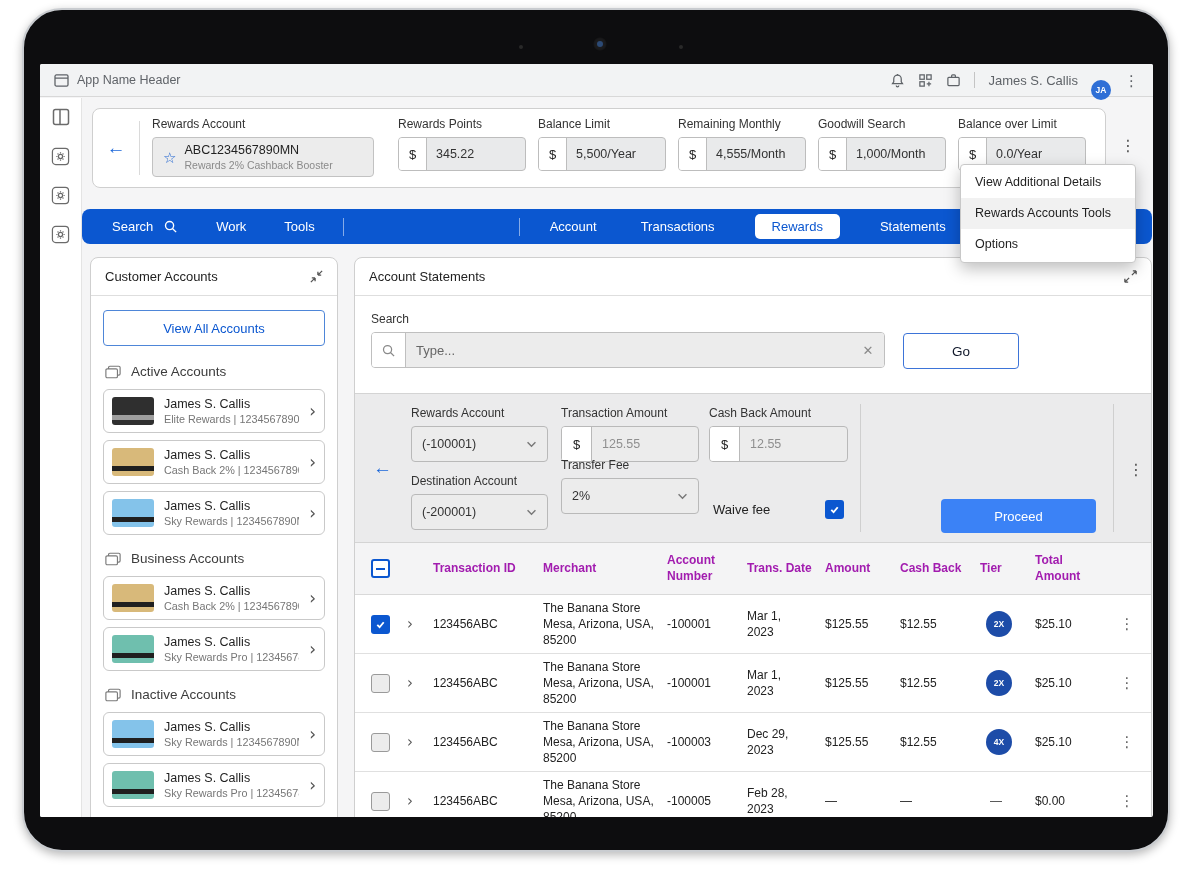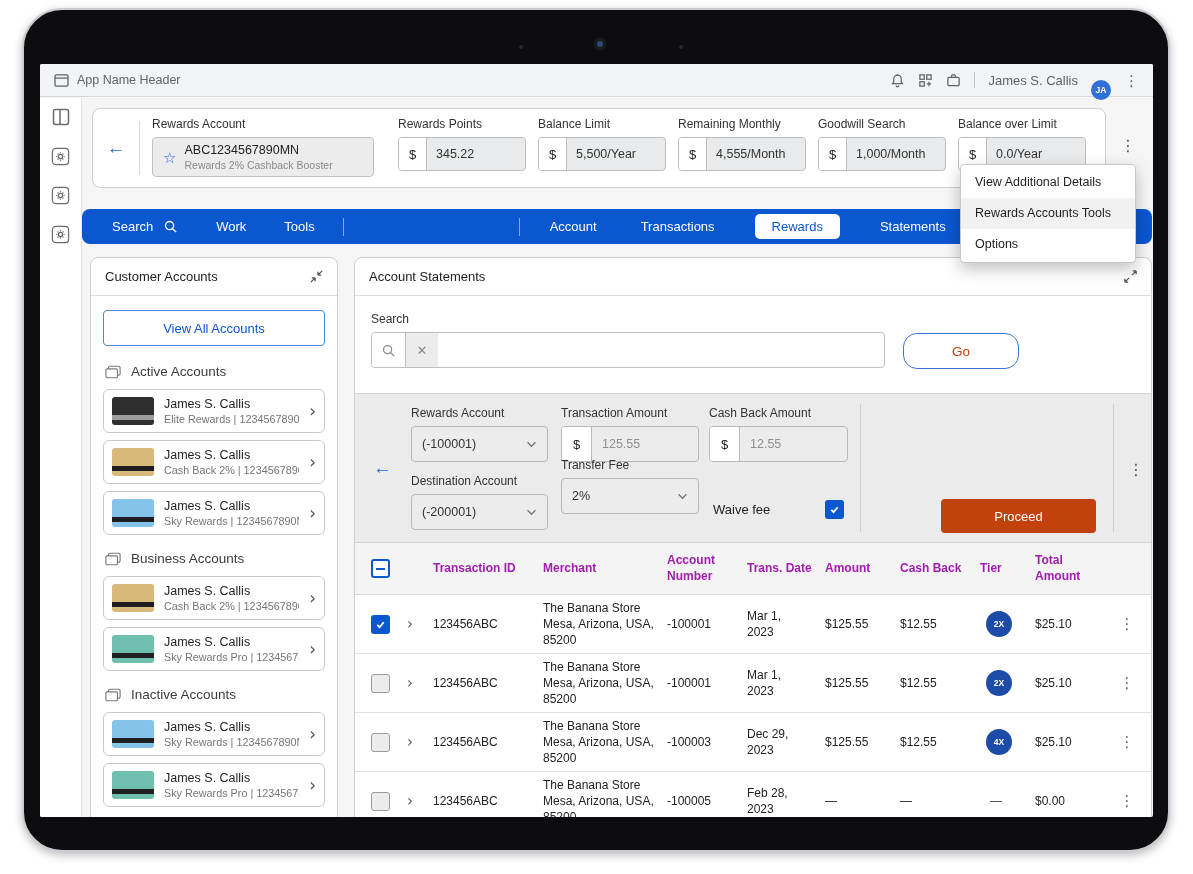--- a/index.html
+++ b/index.html
@@ -96,41 +96,41 @@
   .sr-label { font-size:12px; color:#333; margin-bottom:6px; }
   .search-block { width:514px; }
   .input-box { height:36px; display:flex; border:1px solid #bfbfbf; border-radius:4px; overflow:hidden; }
   .icon-cell { width:34px; background:#fff; border-right:1px solid #bfbfbf; display:flex; align-items:center; justify-content:center; }
   .input-box input { flex:1; background:#ececec; border:0; outline:none; padding:0 10px; font-size:13px; color:#444; font-family:inherit; }
   .input-box input::placeholder { color:#666; }
   .clear-x { width:32px; background:#ececec; display:flex; align-items:center; justify-content:center; color:#8a8a8a; font-size:13px; cursor:pointer; }
   .status-block { margin-left:28px; width:107px; }
   .select-look { height:36px; border:1px solid #bfbfbf; border-radius:4px; background:#fff; display:flex;
     align-items:center; justify-content:space-between; padding:0 10px; font-size:13px; color:#222; cursor:pointer; }
-  .go-btn { margin-left:18px; margin-top:21px; width:116px; height:36px; border:1px solid #3d74d8; border-radius:14px;
-    background:#fff; color:#c2410c; font-size:13.5px; display:flex; align-items:center; justify-content:center; cursor:pointer; }
+  .go-btn { margin-left:18px; margin-top:21px; width:116px; height:36px; border:1px solid #3d74d8; border-radius:4px;
+    background:#fff; color:#0f172a; font-size:13.5px; display:flex; align-items:center; justify-content:center; cursor:pointer; }
 
   
   .form-strip { position:relative; height:150px; background:#ebebec; border-top:1px solid #d4d4d4; border-bottom:1px solid #d4d4d4; }
   .fs-back { position:absolute; left:18px; top:63px; }
   .ff { position:absolute; }
   .ff .sel { height:36px; background:#ececec; border:1px solid #b9b9b9; border-radius:4px; display:flex;
     align-items:center; justify-content:space-between; padding:0 10px; font-size:12.5px; color:#333; cursor:pointer; }
   .money { height:36px; display:flex; border:1px solid #b9b9b9; border-radius:4px; overflow:hidden; background:#ececec; }
   .money .pre { width:30px; background:#fff; border-right:1px solid #b9b9b9; display:flex; align-items:center; justify-content:center; font-size:13px; color:#222; }
   .money .val { flex:1; line-height:34px; padding-left:10px; font-size:12.5px; color:#8f8f8f; }
   .waive-label { position:absolute; left:358px; top:108px; font-size:13px; color:#222; }
   .cbx { width:19px; height:19px; border-radius:3px; display:flex; align-items:center; justify-content:center; }
   .cbx.checked { background:#0b57d0; }
   .cbx.un { background:#ececec; border:1.5px solid #9a9a9a; }
   .cbx.ind { background:#fff; border:2px solid #0b57d0; }
   .cbx.ind::after { content:""; width:9px; height:2px; background:#0b57d0; }
   .waive-cbx { position:absolute; left:470px; top:106px; }
   .fs-div { position:absolute; top:10px; bottom:10px; width:1px; background:#cfcfcf; }
-  .proceed { position:absolute; left:586px; top:105px; width:155px; height:34px; background:#c2410c; border-radius:4px;
+  .proceed { position:absolute; left:586px; top:105px; width:155px; height:34px; background:#3b82f6; border-radius:4px;
     color:#fff; font-size:13px; display:flex; align-items:center; justify-content:center; cursor:pointer; }
   .fs-kebab { position:absolute; left:773px; top:66px; color:#555; font-size:16px; }
 
   
   .tgrid { display:grid; grid-template-columns:36px 26px 110px 124px 80px 78px 75px 80px 55px 78px 28px;
     align-items:center; padding:0 12px 0 16px; }
   .thead { height:52px; background:#f4f4f5; border-bottom:1px solid #d9d9d9; font-size:12px; font-weight:bold; color:#a21caf; }
   .thead > span { padding-right:10px; line-height:1.3; }
   .trow { height:59px; border-bottom:1px solid #e0e0e0; font-size:12px; color:#222; background:#fff; }
   .cell { padding-right:10px; line-height:1.35; }
@@ -415,20 +415,21 @@
       <div class="search-row">
         <div class="search-block">
           <div class="sr-label">Search</div>
           <div class="input-box">
             <span class="icon-cell">
               <svg width="15" height="15" viewBox="0 0 24 24" fill="none" stroke="#8a8a8a" stroke-width="2">
                   <circle cx="10.5" cy="10.5" r="6.5"></circle>
                   <line x1="15.5" y1="15.5" x2="21" y2="21"></line>
                 </svg>
             </span>
+            <input type="text" placeholder="Type..." style="">
             <span class="clear-x">✕</span>
           </div>
         </div>
         <div class="go-btn">Go</div>
       </div>
 
       <div class="form-strip">
         <span class="fs-back back-arrow">←</span>
 
         <div class="ff" style="left:56px; top:12px; width:137px">

